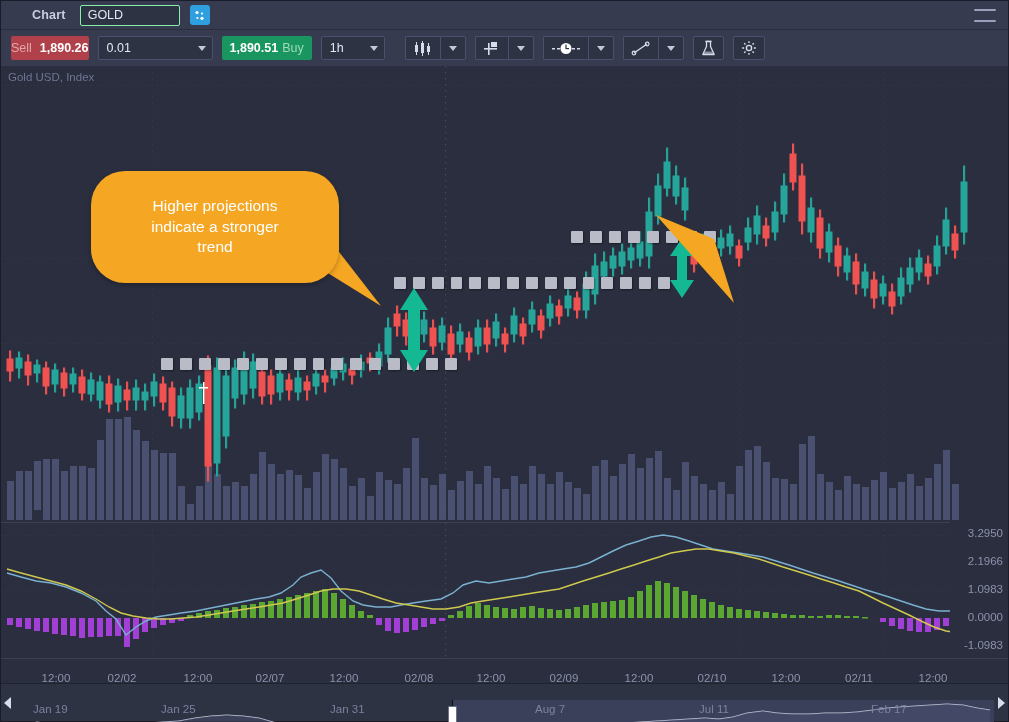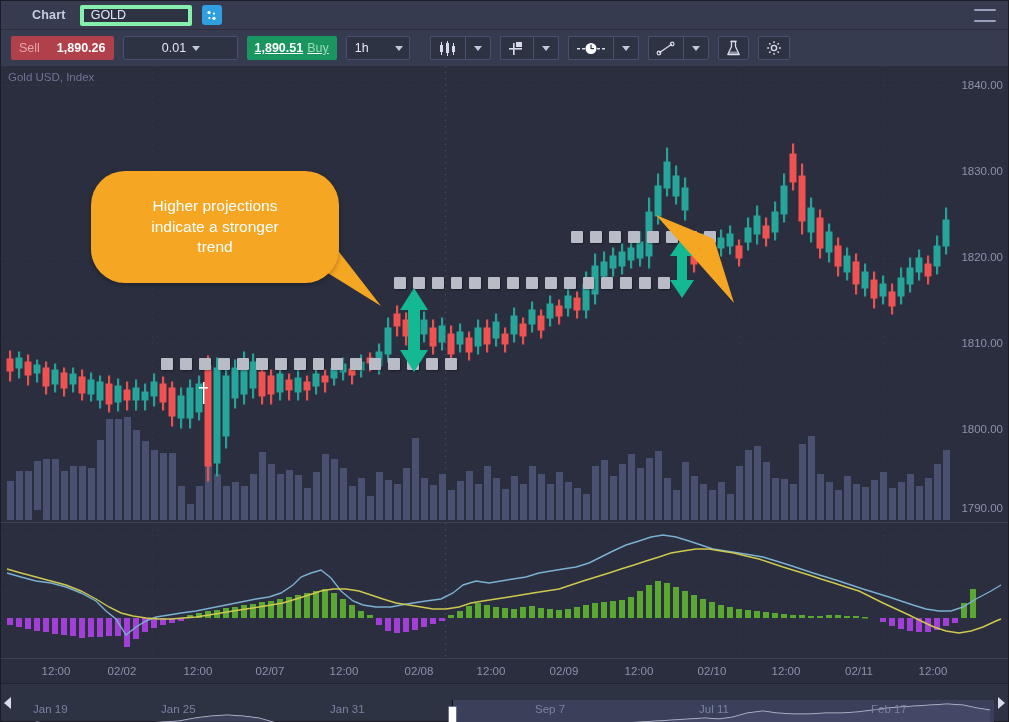--- a/index.html
+++ b/index.html
@@ -21,22 +21,22 @@
     position: absolute; left: 0; top: 0; width: 1007px; height: 29px;
     background: #363b50;
     border-bottom: 1px solid #2a2e3e;
     display: flex; align-items: center; padding-left: 22px;
   }
   .title-label {
     color: #c9cde0; font-size: 12.5px; font-weight: bold;
     margin-left: 9px; margin-right: 14px; letter-spacing: .2px;
   }
   .symbol-box {
-    width: 112px; height: 21px; background: #2e3344;
-    border: 4px solid #86efac; border-radius: 2px;
+    width: 100px; height: 21px; background: #2e3344;
+    border: 1px solid #86efac; border-radius: 2px;
     color: #e4e7f2; font-size: 12.5px;
     display: flex; align-items: center; padding-left: 7px;
   }
   .sym-btn {
     width: 20px; height: 20px; margin-left: 10px;
     background: #2f9fe0; border-radius: 3px;
     display: flex; align-items: center; justify-content: center;
   }
   .hamburger {
     position: absolute; right: 12px; top: 8px;
@@ -47,36 +47,36 @@
 
   
   .toolbar {
     position: absolute; left: 0; top: 29px; width: 1007px; height: 36px;
     background: #363b50;
     display: flex; align-items: center; padding-left: 10px; gap: 9px;
   }
   .sell-btn {
     height: 24px; background: #b0414a; border-radius: 2px;
     color: #fff; font-size: 12.5px; font-weight: bold;
-    display: flex; align-items: center; padding: 0 8px; gap: 17px;
+    display: flex; align-items: center; padding: 0 0; gap: 8px;
   }
   .sell-btn .lbl { color: #e3a6ab; font-weight: normal; }
   .buy-btn {
     height: 24px; background: #19955f; border-radius: 2px;
     color: #fff; font-size: 12.5px; font-weight: bold;
-    display: flex; align-items: center; padding: 0 8px; gap: 4px; text-decoration: underline;
+    display: flex; align-items: center; padding: 0 8px; gap: 4px;
   }
   .buy-btn .lbl { color: #9ddcb9; font-weight: normal; }
   .combo {
     height: 24px; background: #2e3344; border: 1px solid #4a5070; border-radius: 2px;
     color: #e4e7f2; font-size: 12.5px;
     display: flex; align-items: center; justify-content: space-between;
     padding: 0 6px 0 8px;
   }
-  .combo.lot { width: 115px; justify-content: center; }
+  .combo.lot { width: 115px; }
   .combo.tf  { width: 64px; }
   .caret {
     width: 0; height: 0; border-left: 4.5px solid transparent;
     border-right: 4.5px solid transparent; border-top: 5px solid #c2c7dc;
     margin-left: 6px;
   }
   .tbtn {
     height: 24px; min-width: 26px; background: #2e3344;
     border: 1px solid #4a5070; border-radius: 2px;
     display: flex; align-items: center; justify-content: center;
@@ -117,21 +117,21 @@
     position: absolute; left: 0; top: 521px; width: 1007px; height: 136px;
     background: #2a2e3e; border-top: 1px solid #3b4057; overflow: hidden;
   }
 
   
   .time-axis {
     position: absolute; left: 0; top: 657px; width: 1007px; height: 25px;
     background: #2a2e3e; border-top: 1px solid #3b4057;
   }
   .time-axis .tlabel {
-    position: absolute; top: 6px; color: #8d92ad; font-size: 11.5px;
+    position: absolute; top: 13px; color: #8d92ad; font-size: 11.5px;
     transform: translateX(-50%); white-space: nowrap;
   }
 
   
   .navigator {
     position: absolute; left: 0; top: 682px; width: 1007px; height: 38px;
     background: #2e3344; border-top: 1px solid #1f2330;
   }
   .nav-track { position: absolute; left: 14px; top: 16px; right: 14px; height: 38px; overflow: hidden; }
   .nav-sel {
@@ -724,28 +724,20 @@
         <div>indicate a stronger</div>
         <div>trend</div>
       </div>
     </div>
 
     <svg class="tail" style="left:655px; top:149px;" width="110" height="100" viewBox="0 0 110 100">
       <polygon points="0,0 78,88 58,24" fill="#f5a623"></polygon>
     </svg>
   </div>
 
-  <div class="price-axis">
-    <span class="tick" style="top:13px">1840.00</span>
-    <span class="tick" style="top:99px">1830.00</span>
-    <span class="tick" style="top:185px">1820.00</span>
-    <span class="tick" style="top:271px">1810.00</span>
-    <span class="tick" style="top:357px">1800.00</span>
-    <span class="tick" style="top:436px">1790.00</span>
-  </div>
 
   <div class="ind-pane">
     <svg width="1007" height="136" viewBox="0 0 1007 136">
       <defs>
         <pattern id="dotgrid2" width="6" height="6" patternUnits="userSpaceOnUse">
           <rect width="1.3" height="1.3" fill="#474c63"></rect>
         </pattern>
       </defs>
       <g>
         <rect x="0" y="11" width="1007" height="1.3" fill="url(#dotgrid2)"></rect>
@@ -884,20 +876,27 @@
       <polyline fill="none" stroke="#cfc94e" stroke-width="1.4" points="6,46 20,50 35,54 50,58 65,62 80,68 95,76 108,84 120,90 132,93 145,95 158,96 170,96
                 182,95 195,94 208,92 220,90 232,88 245,86 258,84 270,82 282,80 295,76 308,72 320,68
                 332,66 345,66 358,68 370,72 382,76 395,80 408,82 420,84 432,86 445,86 458,84 470,80
                 482,78 495,76 508,74 520,72 532,70 545,68 558,66 570,62 582,58 595,54 608,50 620,46
                 633,42 645,38 658,34 670,30 682,28 695,26 708,26 720,28 733,30 745,33 758,36 770,40
                 782,44 795,48 808,52 820,56 833,60 845,64 858,68 870,74 882,80 895,86 908,92 920,98
                 933,104 945,108 958,110 970,108 982,104 995,98 1000,96"></polyline>
     </svg>
   </div>
 
+  <div class="ind-axis">
+    <span class="tick" style="top:5px">3.2950</span>
+    <span class="tick" style="top:33px">2.1966</span>
+    <span class="tick" style="top:61px">1.0983</span>
+    <span class="tick" style="top:89px">0.0000</span>
+    <span class="tick" style="top:117px">-1.0983</span>
+  </div>
 
   <div class="time-axis">
     <span class="tlabel" style="left:55px">12:00</span>
     <span class="tlabel" style="left:121px">02/02</span>
     <span class="tlabel" style="left:197px">12:00</span>
     <span class="tlabel" style="left:269px">02/07</span>
     <span class="tlabel" style="left:343px">12:00</span>
     <span class="tlabel" style="left:418px">02/08</span>
     <span class="tlabel" style="left:490px">12:00</span>
     <span class="tlabel" style="left:563px">02/09</span>
@@ -909,21 +908,21 @@
   </div>
 
   <div class="navigator">
     <div class="nav-arrow left"></div>
     <div class="nav-arrow right"></div>
     <div class="nav-track">
       <div class="nav-sel" style="left:437px; width:672px;"></div>
       <span class="nav-label" style="left:18px">Jan 19</span>
       <span class="nav-label" style="left:146px">Jan 25</span>
       <span class="nav-label" style="left:315px">Jan 31</span>
-      <span class="nav-label" style="left:520px">Sep 7</span>
+      <span class="nav-label" style="left:520px">Aug 7</span>
       <span class="nav-label" style="left:684px">Jul 11</span>
       <span class="nav-label" style="left:856px">Feb 17</span>
 
       <svg width="979" height="38" viewBox="0 0 979 38" style="position:absolute;left:0;top:0;">
         <polyline fill="none" stroke="#c8ccdd" stroke-width="1" points="8,25 22,22 36,24 52,23 68,24 84,23 100,23 116,24 132,23 148,22 164,21 180,18
                   196,16 212,15 228,16 244,18 258,22 272,26 286,30 300,33 316,35 332,37 348,36
                   364,36 380,36 396,35 412,34 428,34 444,33 458,32 472,31 486,32 500,30 516,29
                   530,27 546,26 562,25 578,25 594,24 610,23 626,22 642,21 658,20 674,19 690,18
                   704,19 718,17 732,13 748,11 762,13 778,14 794,14 810,13 826,13 842,12 858,10
                   872,8 886,7 900,6 916,5 932,4 948,5 962,8 975,10"></polyline>

